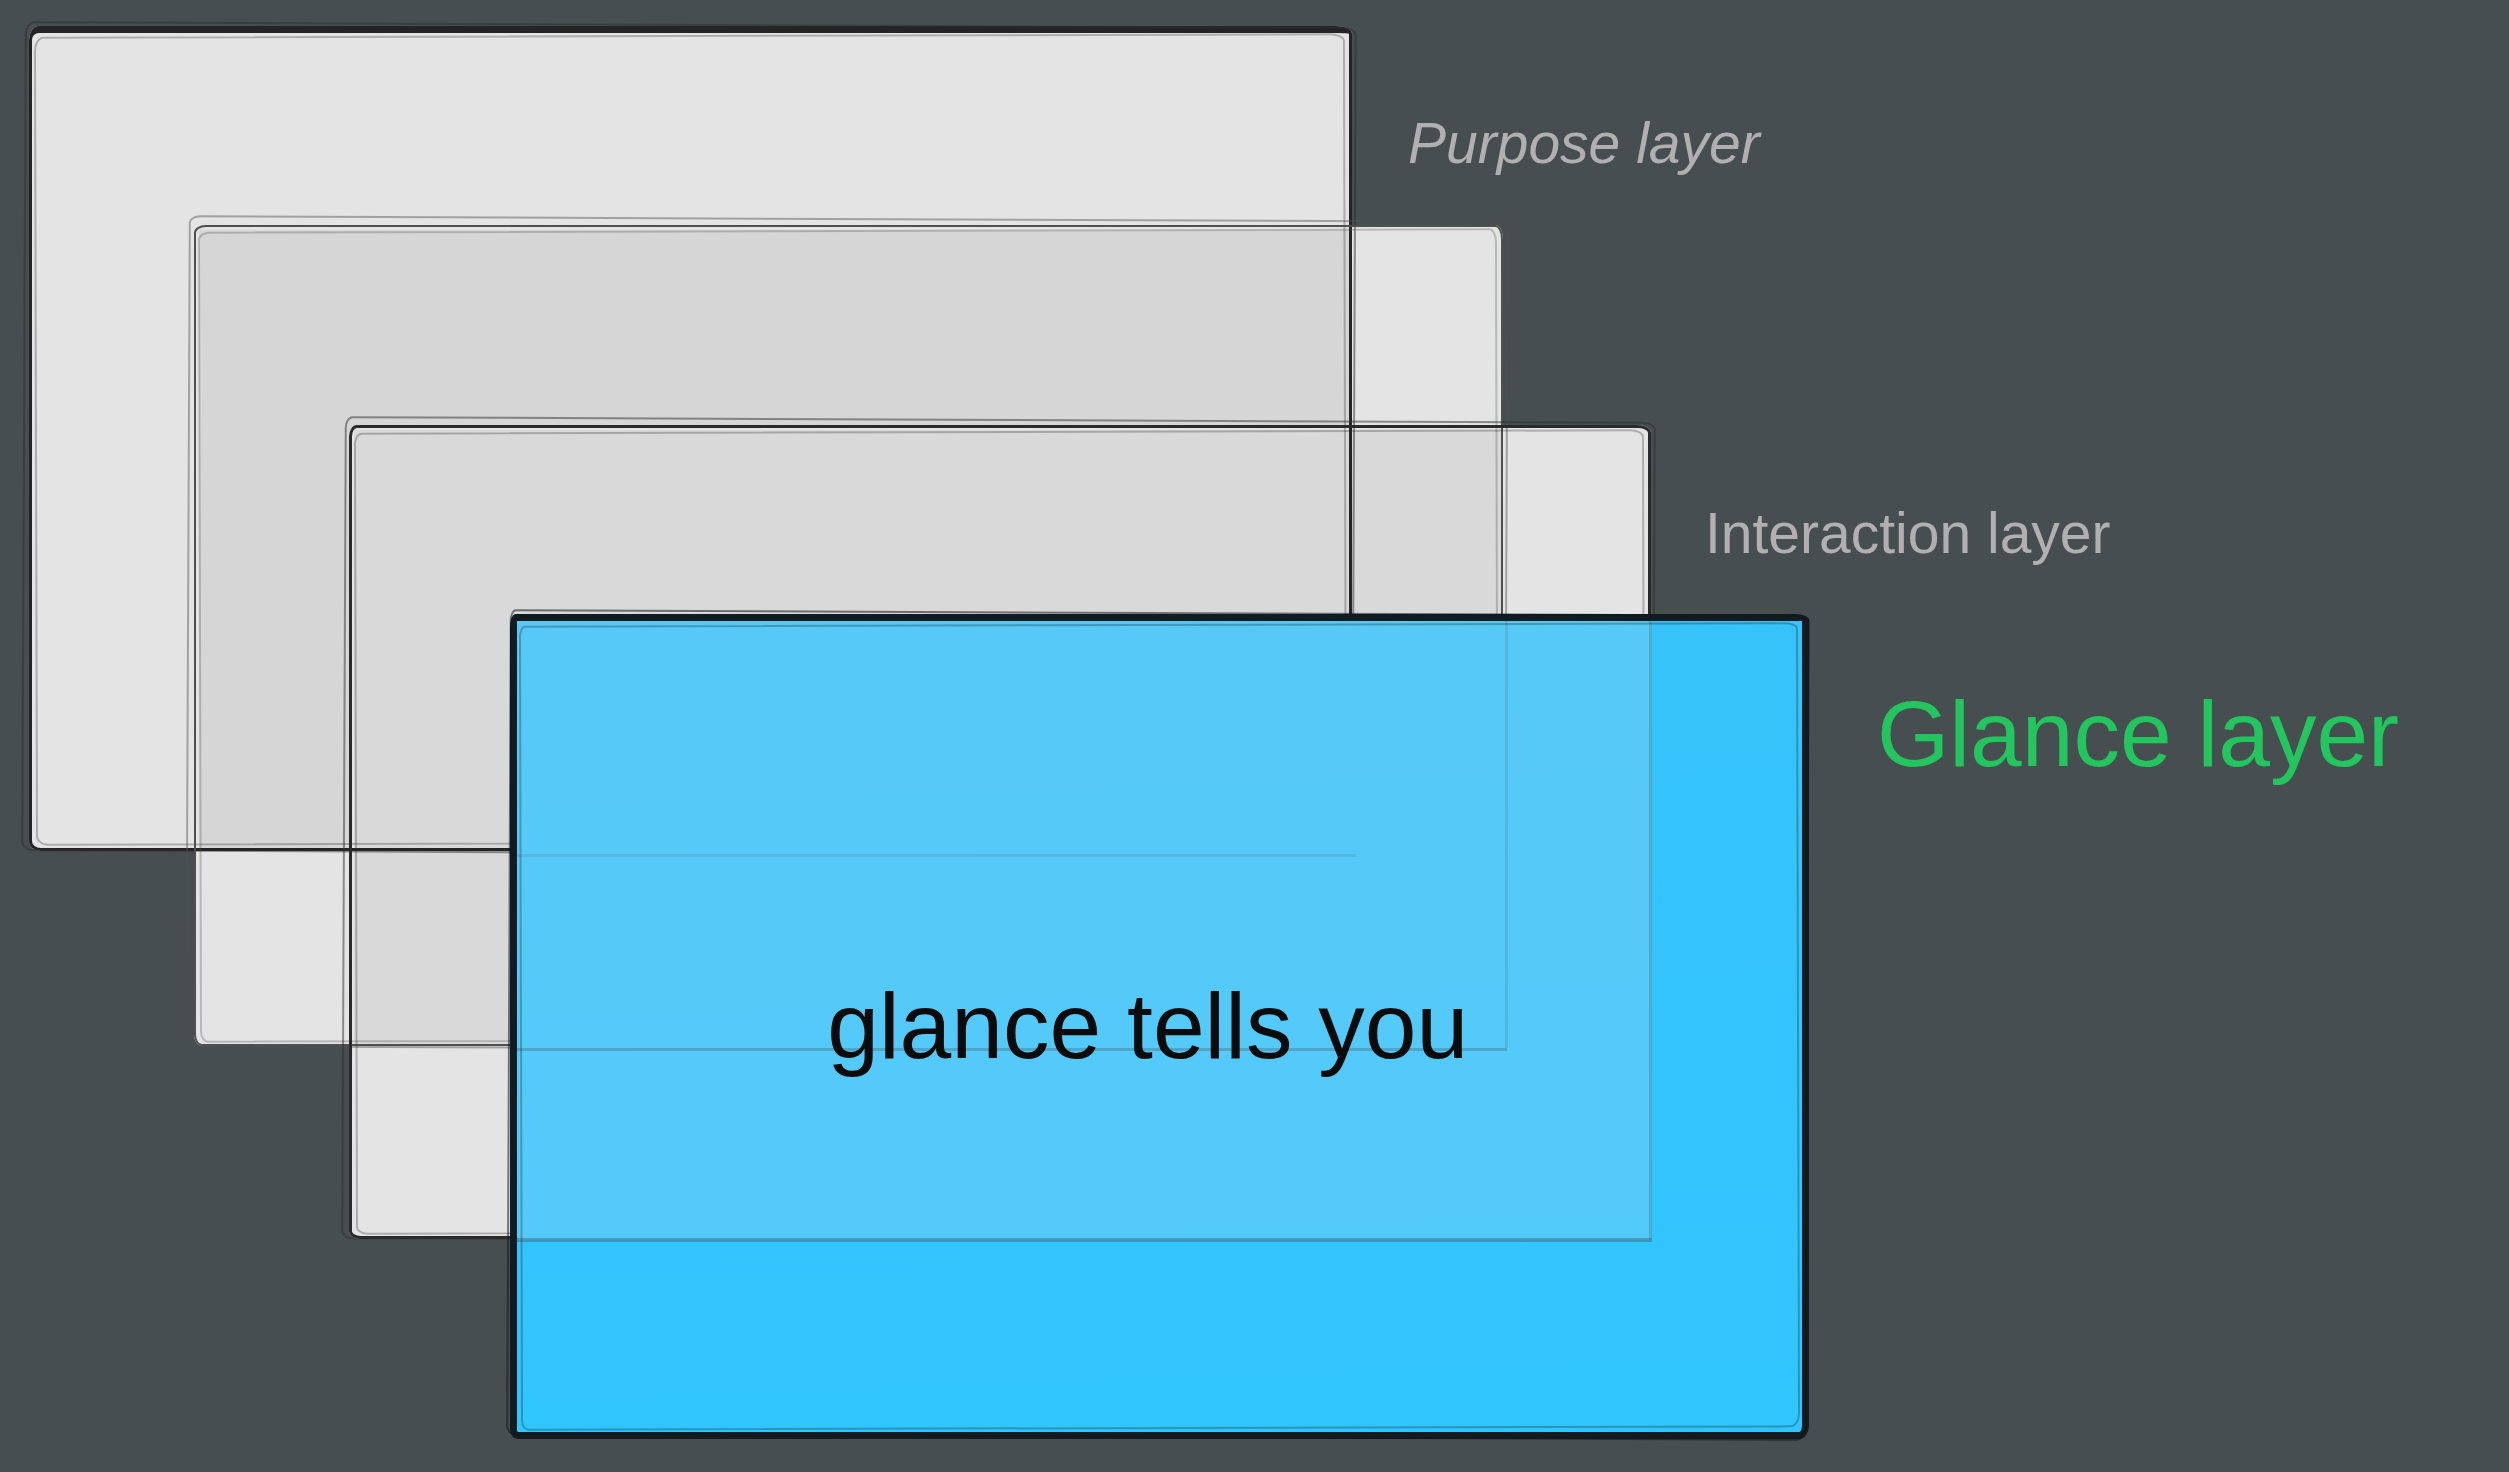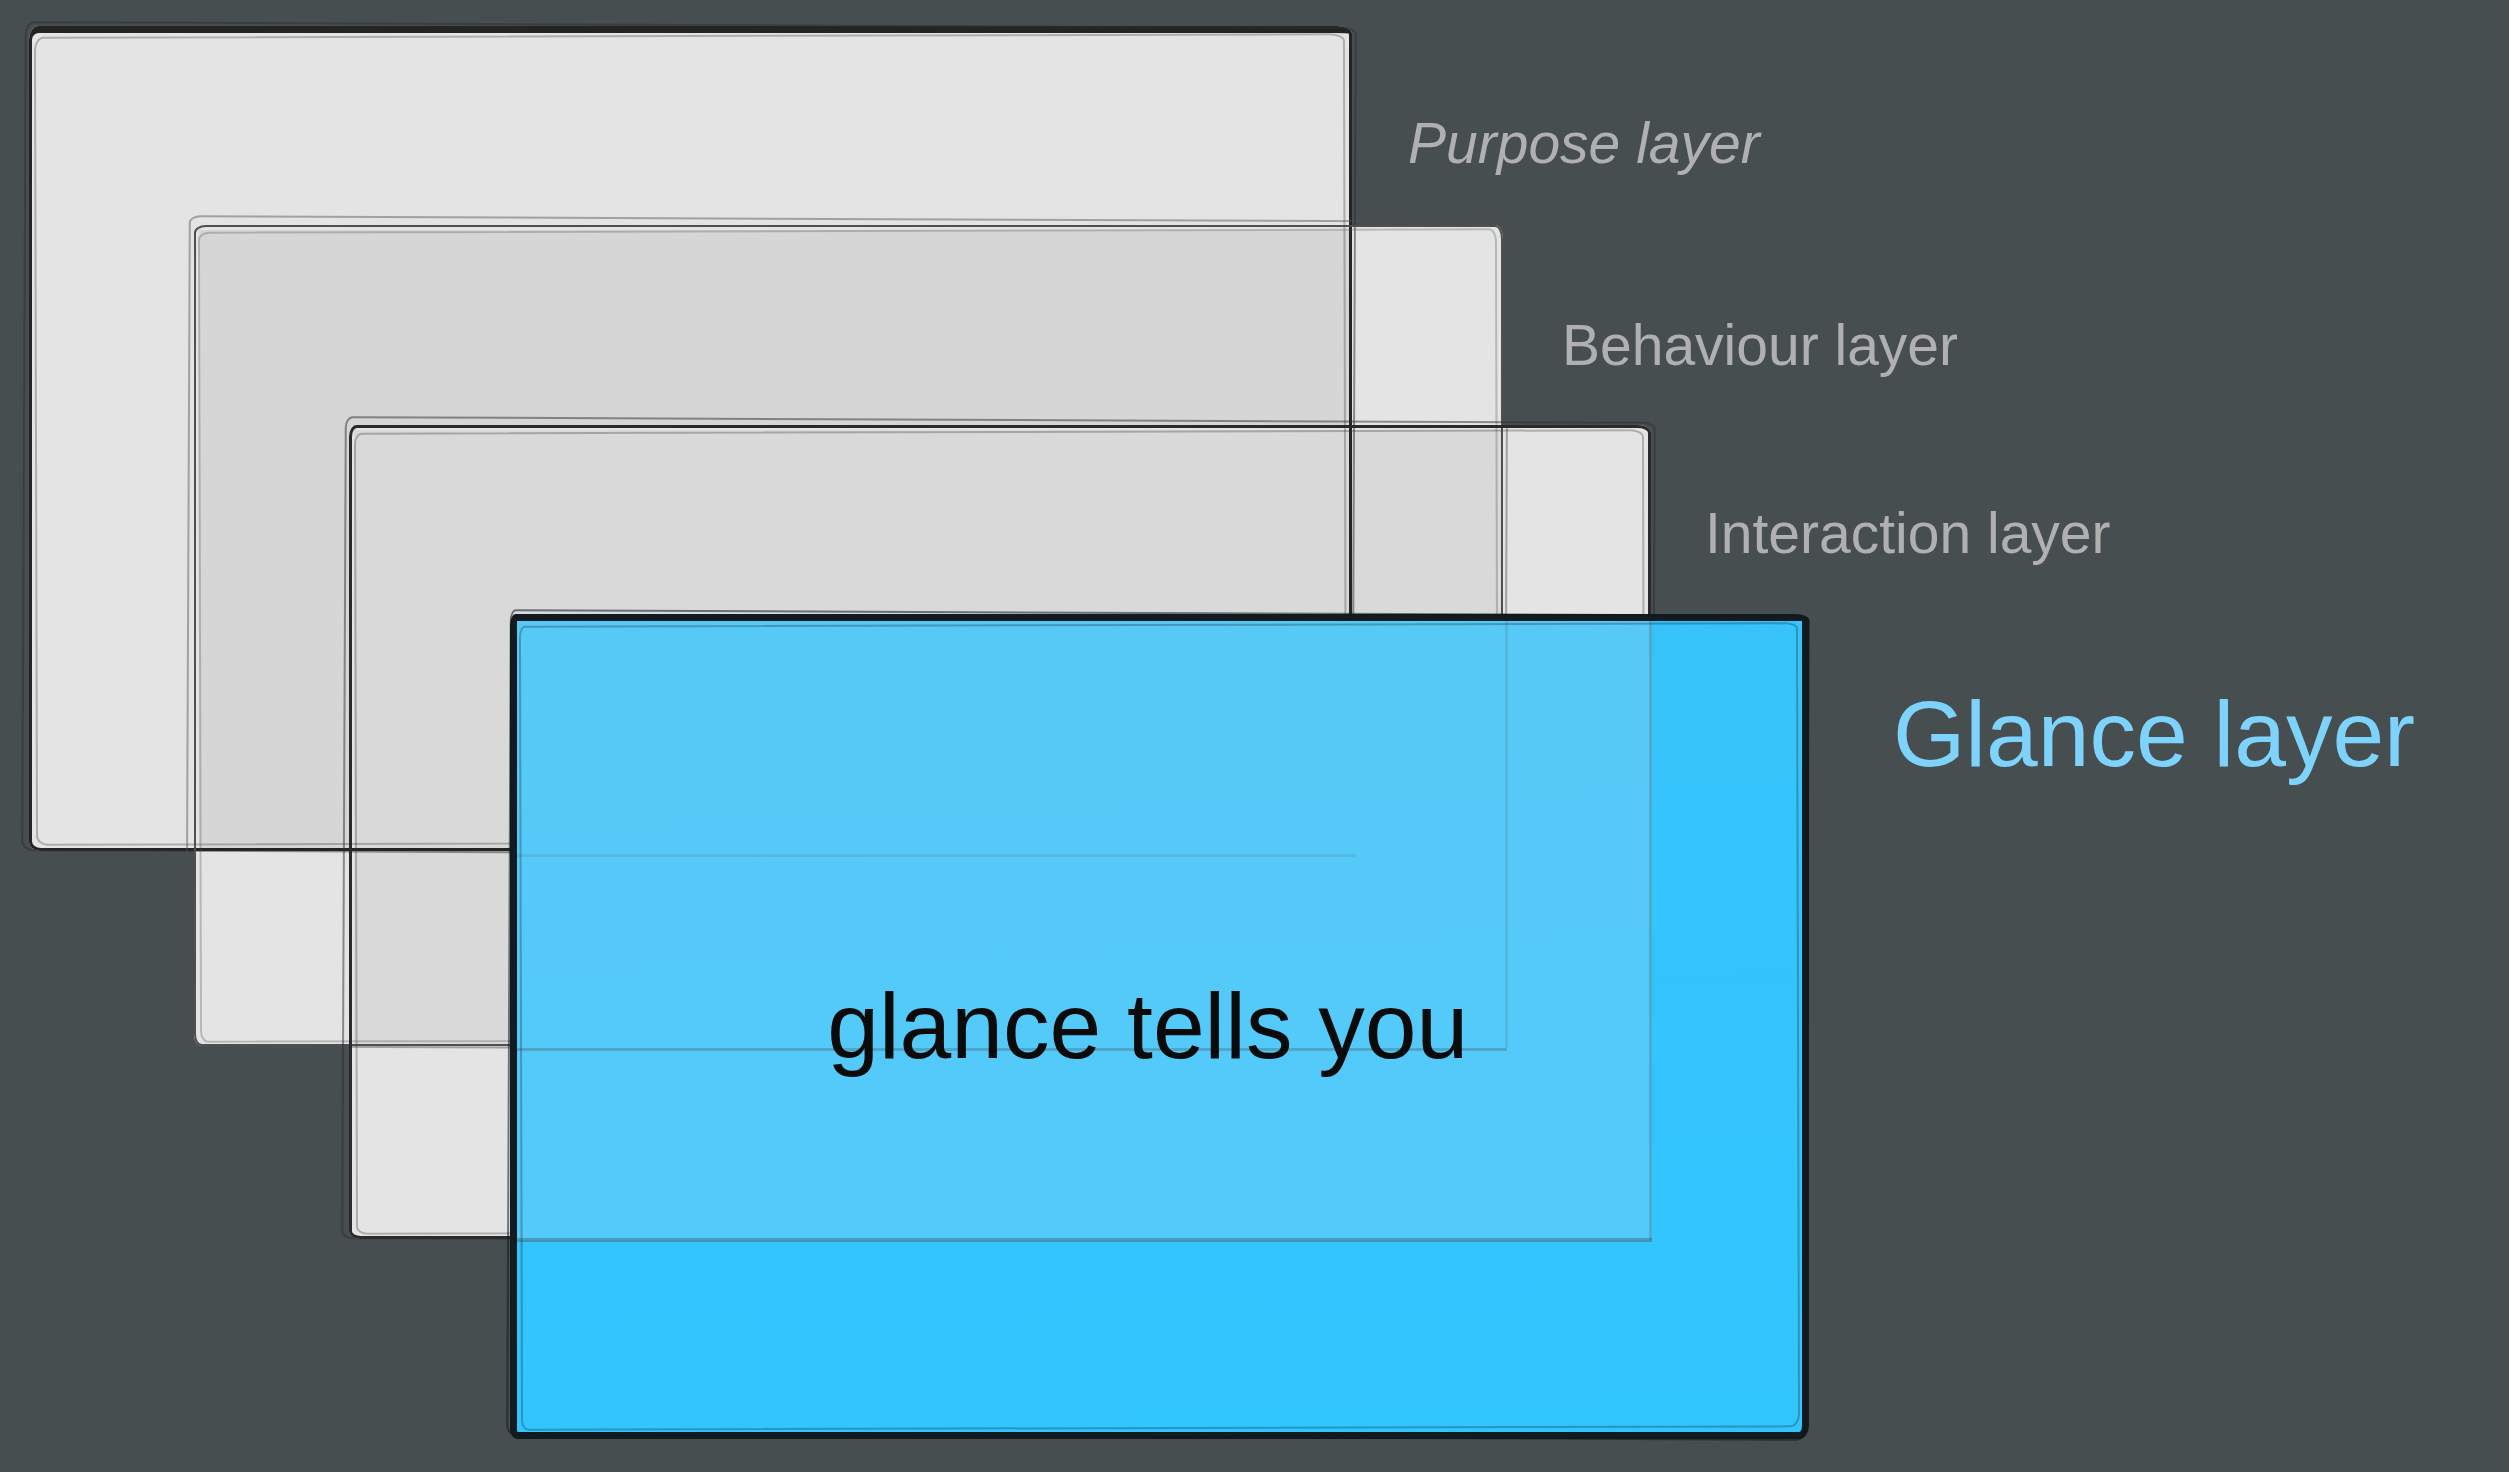--- a/index.html
+++ b/index.html
@@ -64,21 +64,21 @@
     font-size:93px;line-height:1.24;color:#0B0B0B;letter-spacing:0;
     transform:translateX(-11.8px);}
 
   
   .side-label{position:absolute;z-index:9;white-space:nowrap;
     font-size:57px;color:#B0B0B0;}
   #purpose-label    {left:1408px;top:110px;font-style:italic;}
   #behaviour-label  {left:1562px;top:312px;}
   #interaction-label{left:1705px;top:500px;}
   #glance-label{position:absolute;z-index:9;white-space:nowrap;
-    left:1877px;top:681px;font-size:93px;color:#7dd3fc;margin-left:16px;}
+    left:1877px;top:681px;font-size:93px;color:#22c55e;}
 </style>
 </head>
 <body>
 
 <div class="stage">
 
   <div class="panel fill-gray" id="purpose-fill"></div>
   <div class="panel fill-gray" id="behaviour-fill"></div>
   <div class="shade" id="shade-1-2"></div>
   <div class="panel fill-gray" id="interaction-fill"></div>
@@ -94,18 +94,17 @@
     <div class="through-line" id="tl-behaviour-bottom"></div>
     <div class="through-line" id="tl-behaviour-right"></div>
     <div class="through-line" id="tl-interaction-bottom"></div>
     <div class="through-line" id="tl-interaction-right"></div>
     <div class="glance-caption">
       <div>glance tells you</div>
     </div>
   </div>
 
   <div class="side-label" id="purpose-label">Purpose layer</div>
-  <div class="side-label" id="behaviour-label">Behaviour layer</div>
   <div class="side-label" id="interaction-label">Interaction layer</div>
   <div id="glance-label">Glance layer</div>
 
 </div>
 
 
 </body></html>

